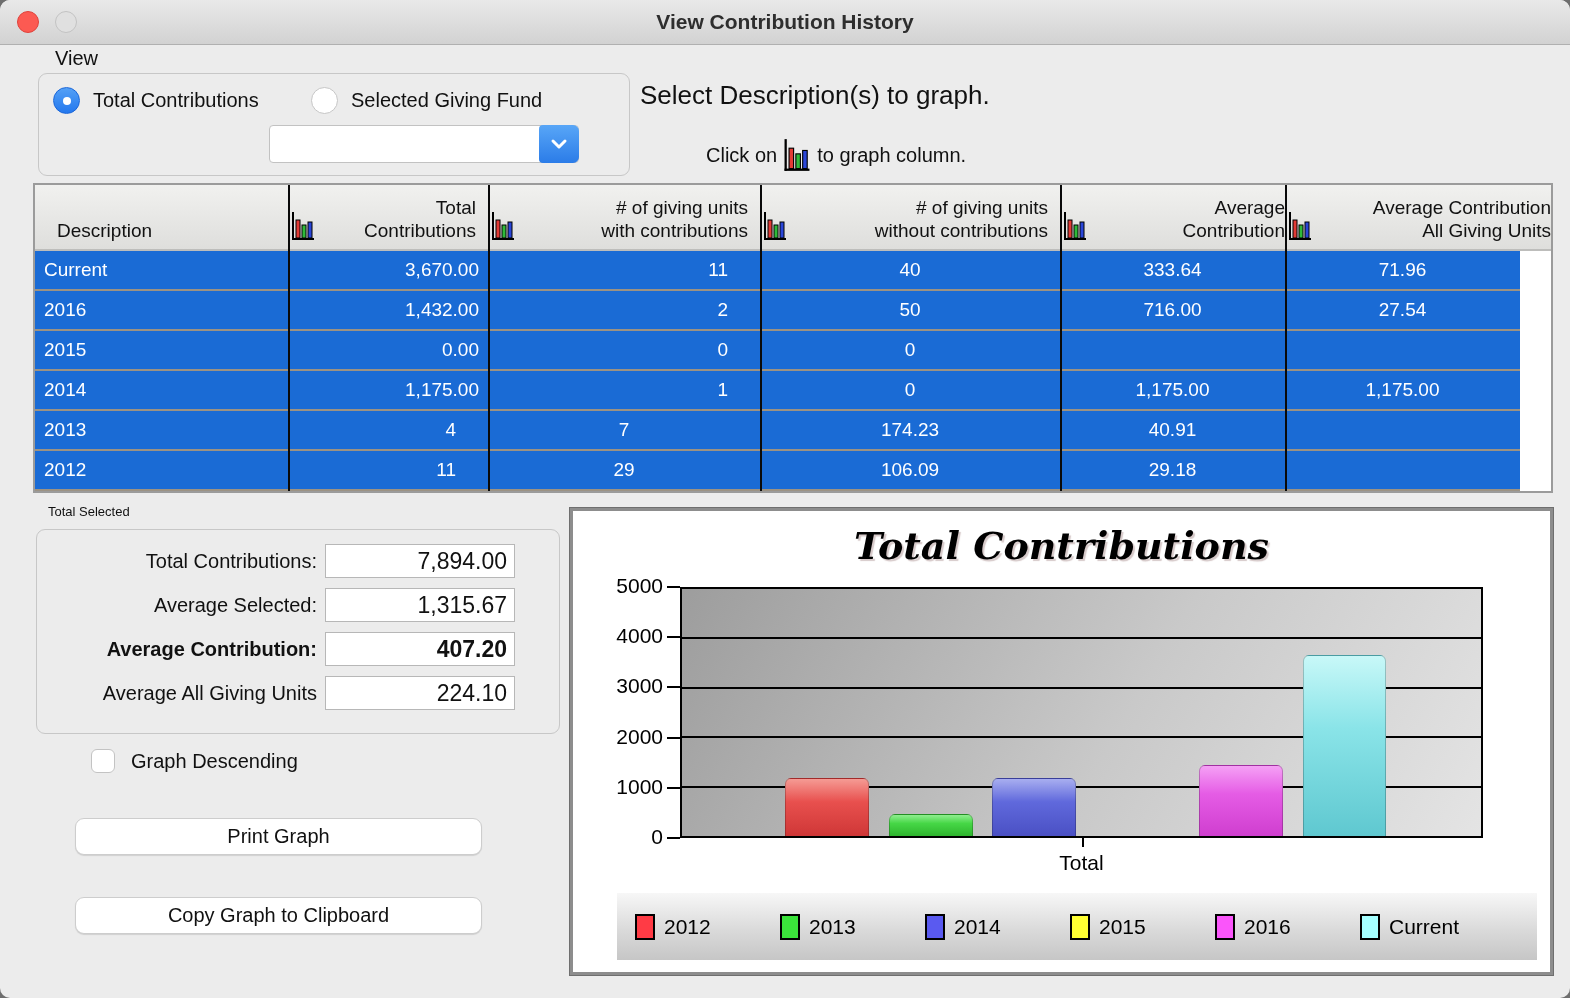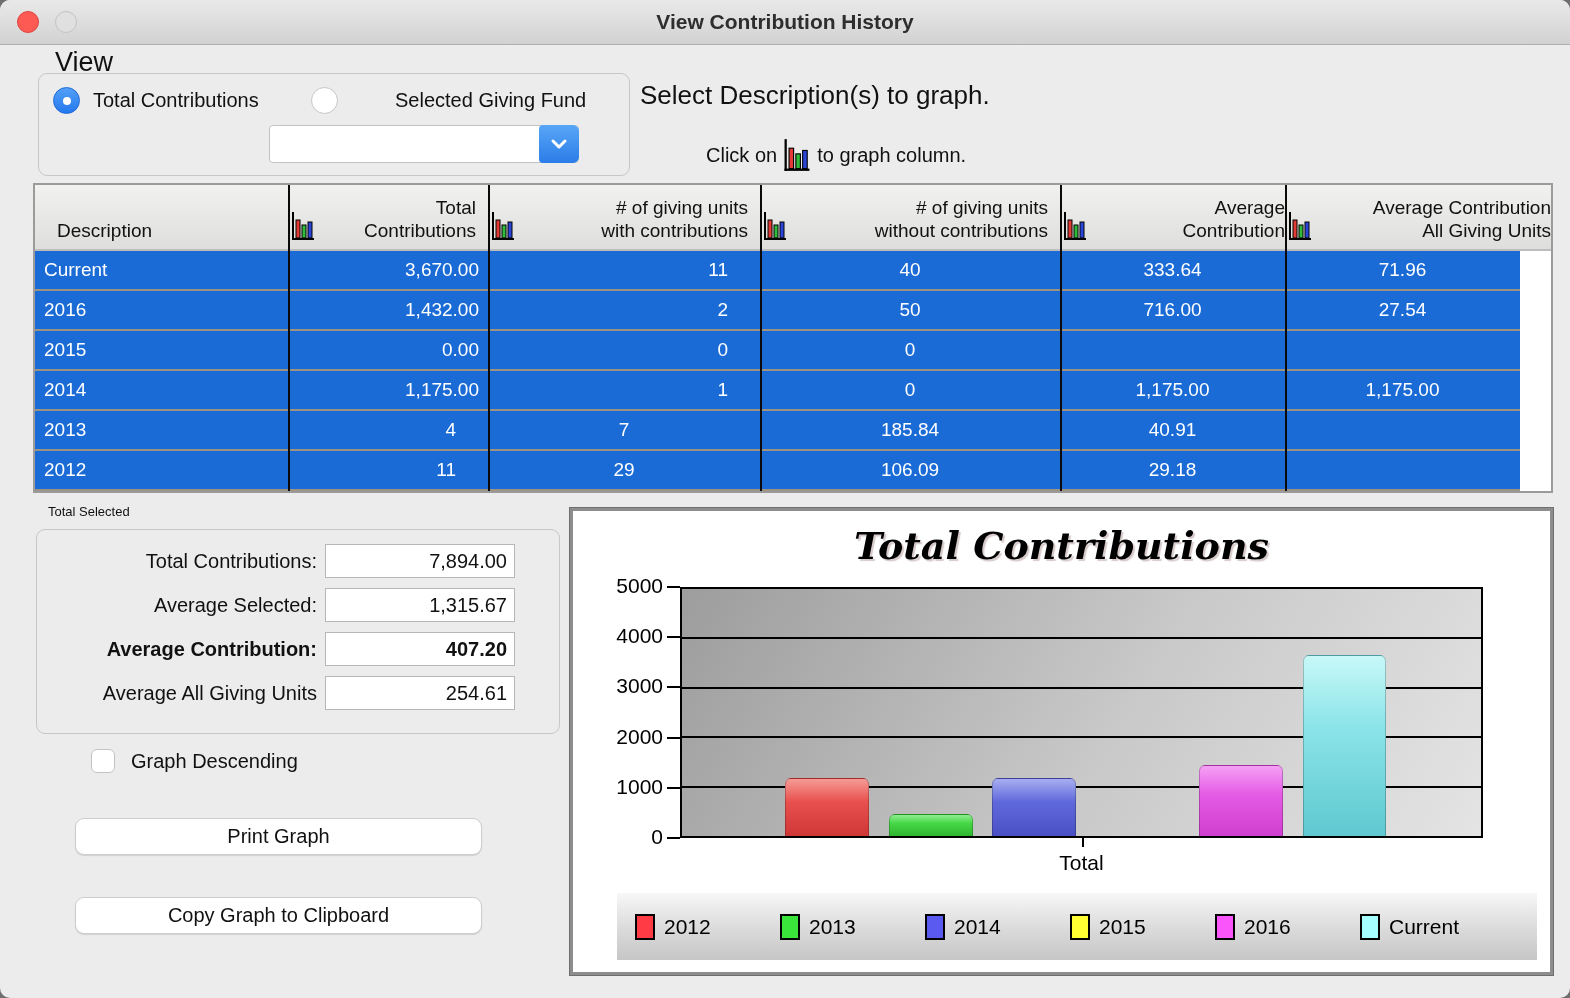--- a/index.html
+++ b/index.html
@@ -12,21 +12,21 @@
   
   .titlebar{position:absolute;left:0;top:0;width:100%;height:45px;
     background:linear-gradient(180deg,#e9e9e9,#d2d2d2);
     border-bottom:1px solid #b0b0b0;}
   .titlebar .title{position:absolute;left:0;right:0;top:10px;text-align:center;
     font-size:21px;font-weight:600;color:#2e2e2e;}
   .tl-btn{position:absolute;top:11px;width:22px;height:22px;border-radius:50%;}
   .tl-close{left:17px;background:#fc5a52;border:1px solid #df433c;}
   .tl-min{left:55px;background:#e0e0e0;border:1px solid #c3c3c3;}
   
-  .view-label{position:absolute;left:55px;top:47px;font-size:27px;}
+  .view-label{position:absolute;left:55px;top:47px;font-size:20px;}
   .groupbox{position:absolute;border:1.5px solid #c7c7c7;border-radius:9px;background:transparent;}
   .gb-view{left:38px;top:73px;width:592px;height:103px;}
   .radio{position:absolute;width:27px;height:27px;border-radius:50%;}
   .radio.on{background:linear-gradient(180deg,#53a0f6,#2478ee);border:1px solid #1a66d9;}
   .radio.on::after{content:"";position:absolute;left:9px;top:9px;width:8px;height:8px;border-radius:50%;background:#fff;}
   .radio.off{background:#fff;border:1.5px solid #c6c6c6;}
   .radio-label{position:absolute;font-size:20px;white-space:nowrap;}
   .combo{position:absolute;left:230px;top:51px;width:310px;height:38px;background:#fff;
     border:1.5px solid #c2c2c2;border-radius:4px;}
   .combo-btn{position:absolute;right:-1px;top:-1px;width:40px;height:38px;
@@ -59,21 +59,21 @@
   .td-r8{justify-content:flex-end;padding-right:9px;}
   .td-r32{justify-content:flex-end;padding-right:32px;}
   .td-c{justify-content:center;}
   .vline{position:absolute;top:0;bottom:0;width:2px;background:#0a0a0a;z-index:3;}
   
   .totals-label{position:absolute;left:48px;top:504px;font-size:13px;}
   .gb-totals{left:36px;top:529px;width:524px;height:205px;}
   .t-row{position:absolute;display:flex;align-items:center;height:34px;width:100%;}
   .t-row .t-lbl{width:288px;text-align:right;font-size:20px;padding-right:8px;white-space:nowrap;}
   .t-field{width:190px;height:34px;background:#fff;border:1.5px solid #b7b7b7;
-    font-size:20px;display:flex;align-items:center;justify-content:flex-end;padding-right:7px;}
+    font-size:23px;display:flex;align-items:center;justify-content:flex-end;padding-right:7px;}
   
   .checkbox{position:absolute;left:91px;top:749px;width:24px;height:24px;background:#fff;
     border:1.5px solid #c3c3c3;border-radius:6px;}
   .checkbox-label{position:absolute;left:131px;top:750px;font-size:20px;}
   .btn{position:absolute;left:75px;width:407px;height:37px;background:#fff;
     border:1px solid #cdcdcd;border-radius:9px;font-size:20px;
     display:flex;align-items:center;justify-content:center;
     box-shadow:0 1px 1px rgba(0,0,0,0.12);}
   .btn-print{top:818px;}
   .btn-copy{top:897px;}
@@ -111,21 +111,21 @@
     <div class="tl-btn tl-close"></div>
     <div class="tl-btn tl-min"></div>
     <div class="title">View Contribution History</div>
   </div>
 
   <div class="view-label">View</div>
   <div class="groupbox gb-view">
     <div class="radio on" style="left:14px;top:13px;"></div>
     <div class="radio-label" style="left:54px;top:15px;">Total Contributions</div>
     <div class="radio off" style="left:272px;top:13px;"></div>
-    <div class="radio-label" style="left:312px;top:15px;margin-left:44px;">Selected Giving Fund</div>
+    <div class="radio-label" style="left:312px;top:15px;">Selected Giving Fund</div>
     <div class="combo">
       <span></span>
       <div class="combo-btn">
         <svg width="22" height="22" viewBox="0 0 22 22">
           <path d="M5 8 L11 14 L17 8" fill="none" stroke="#fff" stroke-width="3" stroke-linecap="round" stroke-linejoin="round"></path>
         </svg>
       </div>
     </div>
   </div>
 
@@ -226,21 +226,21 @@
           <div class="td td-r8">1,175.00</div>
           <div class="td td-r32">1</div>
           <div class="td td-c">0</div>
           <div class="td td-c">1,175.00</div>
           <div class="td td-c">1,175.00</div>
       </div>
       <div class="trow">
         <div class="td td-desc">2013</div>
           <div class="td td-r32">4</div>
           <div class="td td-c">7</div>
-          <div class="td td-c">185.84</div>
+          <div class="td td-c">174.23</div>
           <div class="td td-c">40.91</div>
       </div>
       <div class="trow">
         <div class="td td-desc">2012</div>
           <div class="td td-r32">11</div>
           <div class="td td-c">29</div>
           <div class="td td-c">106.09</div>
           <div class="td td-c">29.18</div>
       </div>
     </div>
@@ -260,21 +260,21 @@
     <div class="t-row" style="top:58px;">
       <div class="t-lbl">Average Selected:</div>
       <div class="t-field">1,315.67</div>
     </div>
     <div class="t-row" style="top:102px;font-weight:bold;">
       <div class="t-lbl">Average Contribution:</div>
       <div class="t-field">407.20</div>
     </div>
     <div class="t-row" style="top:146px;">
       <div class="t-lbl">Average All Giving Units</div>
-      <div class="t-field">254.61</div>
+      <div class="t-field">224.10</div>
     </div>
   </div>
 
   <div class="checkbox"></div>
   <div class="checkbox-label">Graph Descending</div>
   <div class="btn btn-print">Print Graph</div>
   <div class="btn btn-copy">Copy Graph to Clipboard</div>
 
   <div class="chart-panel">
     <div class="chart-title">Total Contributions</div>

